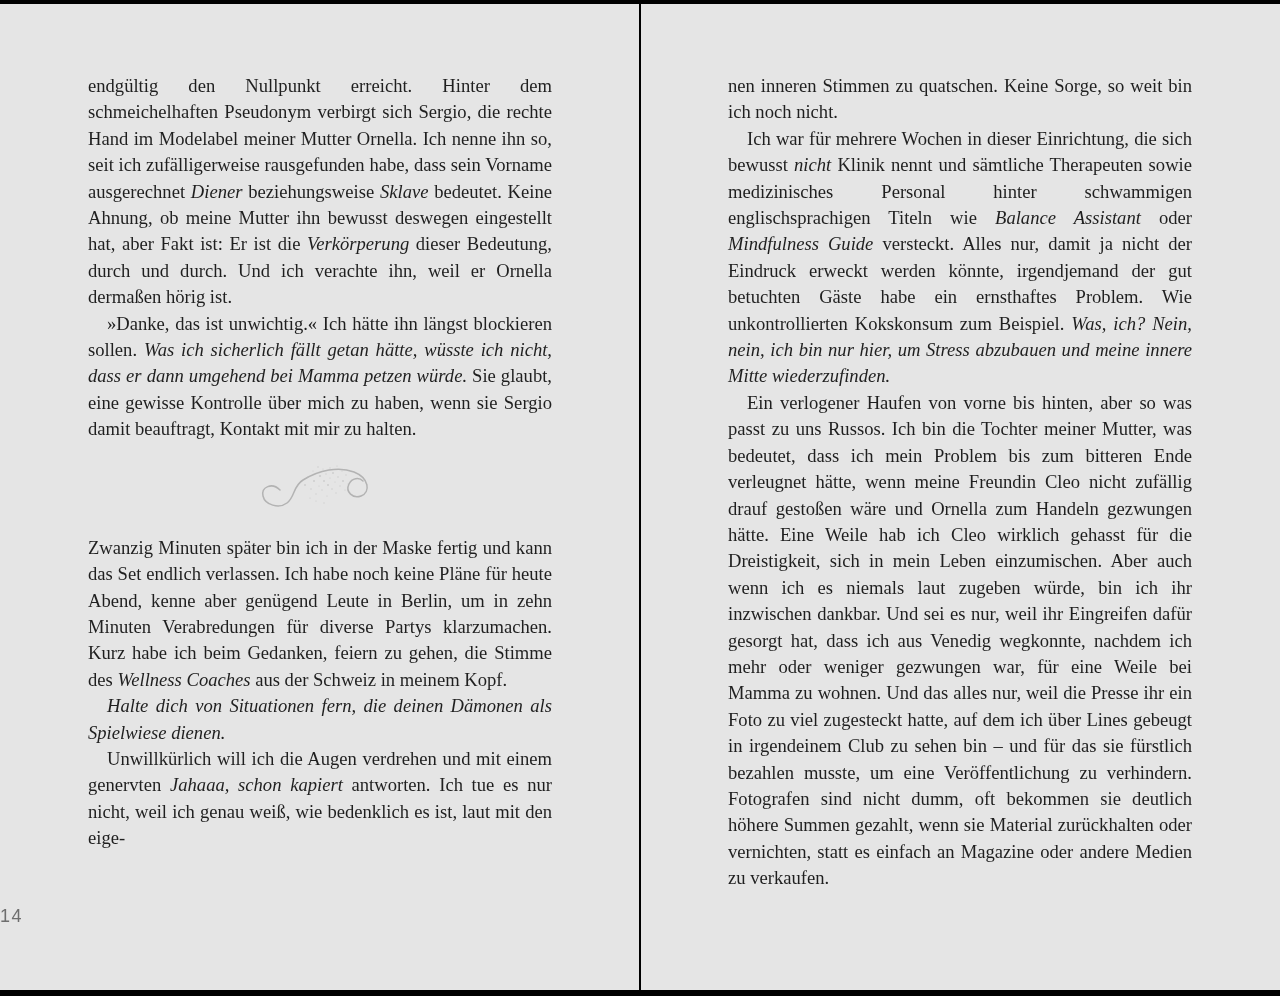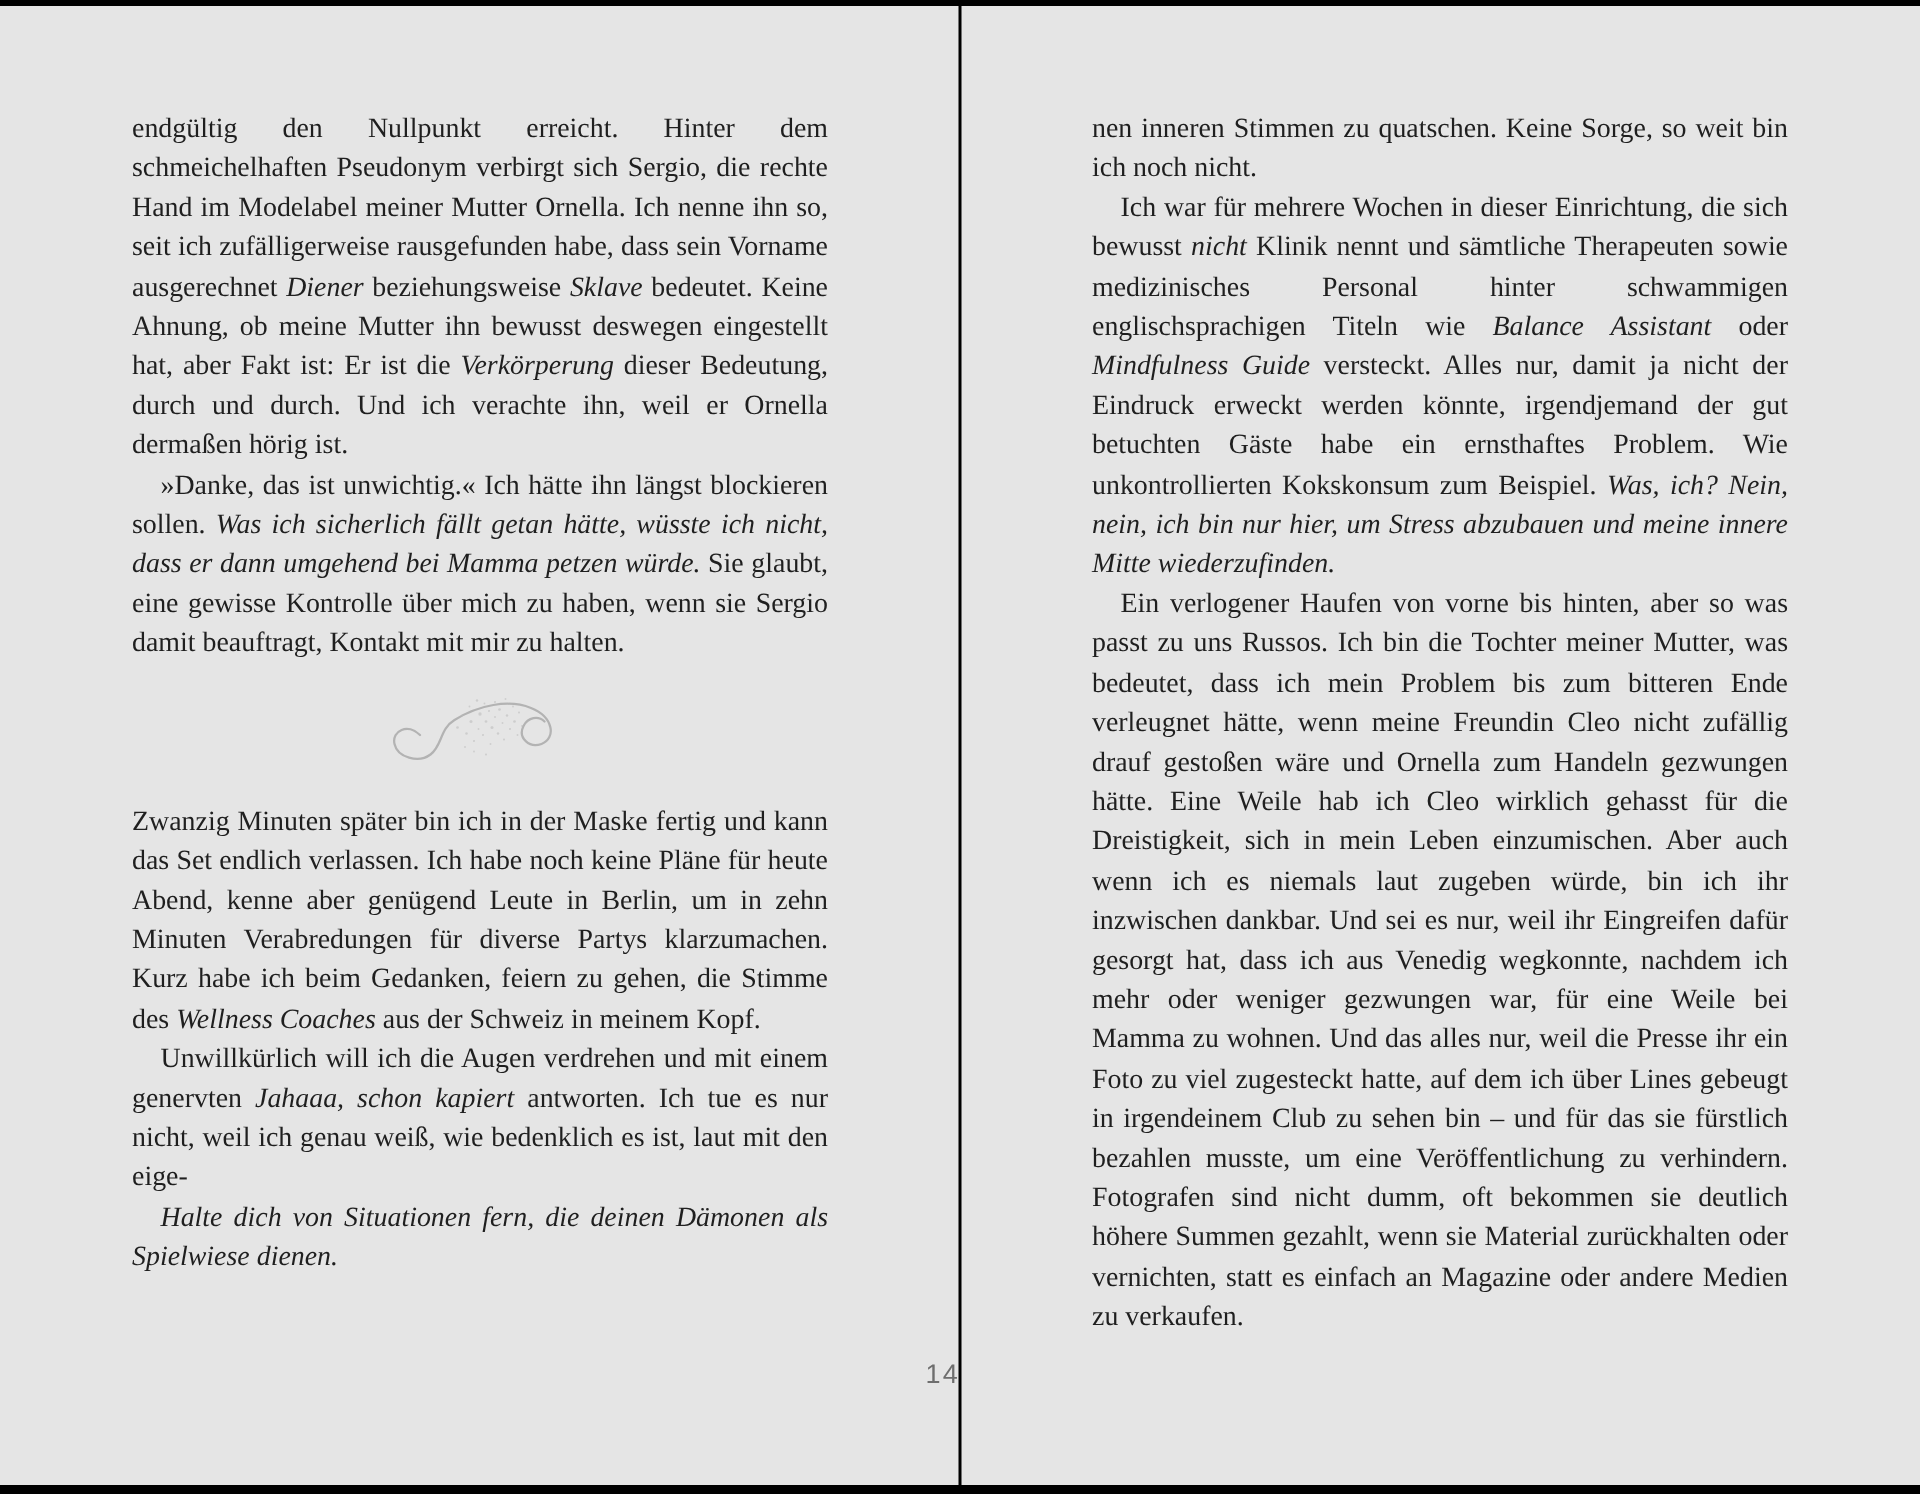--- a/index.html
+++ b/index.html
@@ -30,21 +30,21 @@
     font-size: 18.6px; line-height: 26.4px;
     text-align: justify;
     hyphens: auto; -webkit-hyphens: auto;
   }
   .para { margin: 0; }
   .para.indent { text-indent: 19px; }
   .para i { font-style: italic; }
   .ornament-block { text-align: center; height: 72px; padding-top: 10px; margin: 6px 0 14px 0; }
   .page-number {
     position: absolute; top: 906px; left: 0; width: 100%;
-    text-align: right;
+    text-align: left;
     font-family: "Liberation Sans", sans-serif;
     font-weight: 300; font-size: 18px; letter-spacing: 1.5px;
     color: var(--pagenum-color);
   }
 </style>
 </head>
 <body>
 
 <div class="spread">
   <div class="bar top"></div>
@@ -88,22 +88,22 @@
               <circle cx="87" cy="31" r="0.6"></circle>
       <circle cx="88" cy="16" r="0.7"></circle>
               <circle cx="58" cy="42" r="0.6"></circle>
               <circle cx="66" cy="44" r="0.7"></circle>
       <circle cx="52" cy="39" r="0.6"></circle>
               <circle cx="90" cy="25" r="0.6"></circle>
     </g>
   </svg>
 </div>
         <p class="para"><span>Zwanzig Minuten später bin ich in der Maske fertig und kann das Set endlich verlassen. Ich habe noch keine Pläne für heute Abend, kenne aber genügend Leute in Berlin, um in zehn Minuten Verabredungen für diverse Partys klarzumachen. Kurz habe ich beim Gedanken, feiern zu gehen, die Stimme des </span><i>Wellness Coaches</i><span> aus der Schweiz in meinem Kopf.</span></p>
+        <p class="para indent"><i>Halte dich von Situationen fern, die deinen Dämonen als Spielwiese dienen.</i></p>
         <p class="para indent"><span>Unwillkürlich will ich die Augen verdrehen und mit einem genervten </span><i>Jahaaa, schon kapiert</i><span> antworten. Ich tue es nur nicht, weil ich genau weiß, wie bedenklich es ist, laut mit den eige-</span></p>
-        <p class="para indent"><i>Halte dich von Situationen fern, die deinen Dämonen als Spielwiese dienen.</i></p>
       </div>
     <div class="page-number">14</div>
   </section>
 
   <div class="divider"></div>
 
   <section class="page right" lang="de">
     <div class="text-block">
         <p class="para"><span>nen inneren Stimmen zu quatschen. Keine Sorge, so weit bin ich noch nicht.</span></p>
         <p class="para indent"><span>Ich war für mehrere Wochen in dieser Einrichtung, die sich bewusst </span><i>nicht</i><span> Klinik nennt und sämtliche Therapeuten sowie medizinisches Personal hinter schwammigen englischsprachigen Titeln wie </span><i>Balance Assistant</i><span> oder </span><i>Mindfulness Guide</i><span> versteckt. Alles nur, damit ja nicht der Eindruck erweckt werden könnte, irgendjemand der gut betuchten Gäste habe ein ernsthaftes Problem. Wie unkontrollierten Kokskonsum zum Beispiel. </span><i>Was, ich? Nein, nein, ich bin nur hier, um Stress abzubauen und meine innere Mitte wiederzufinden.</i></p>

